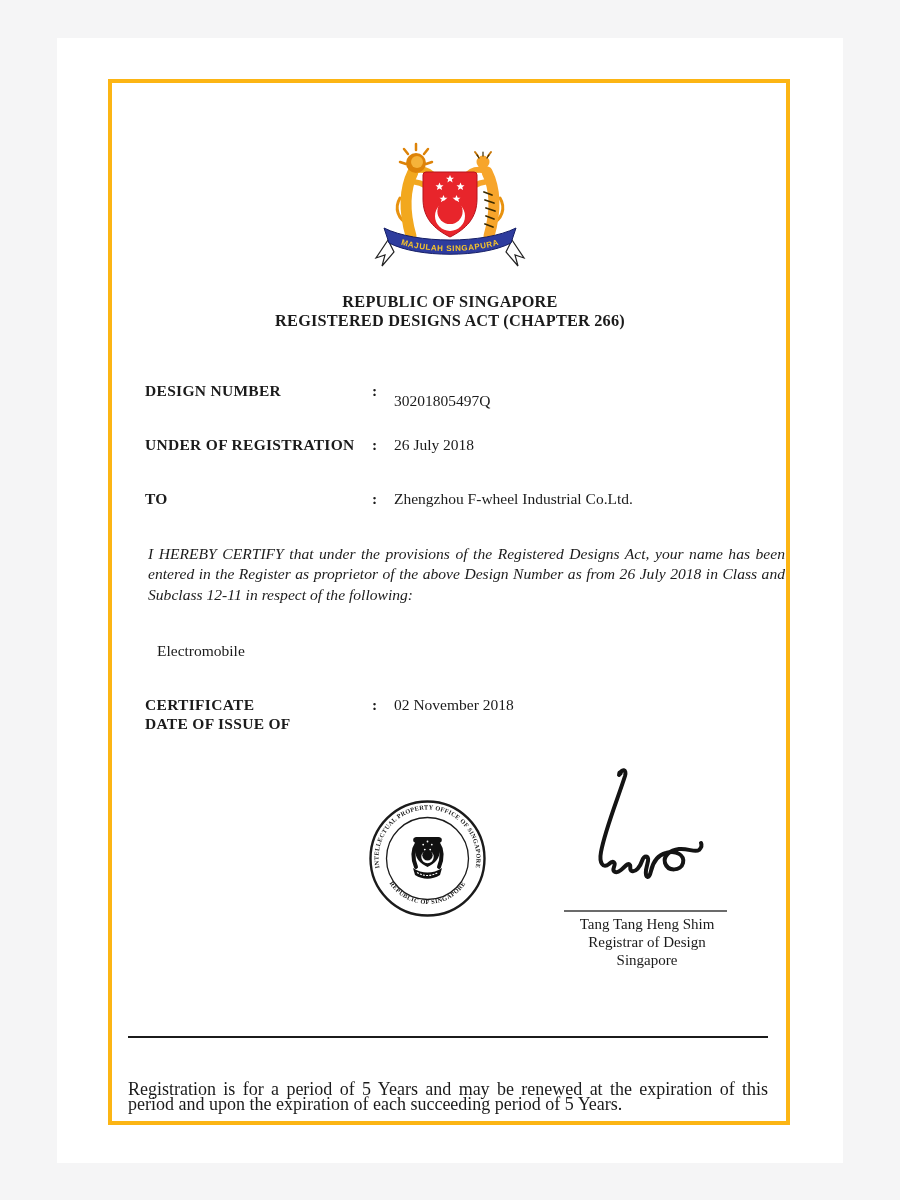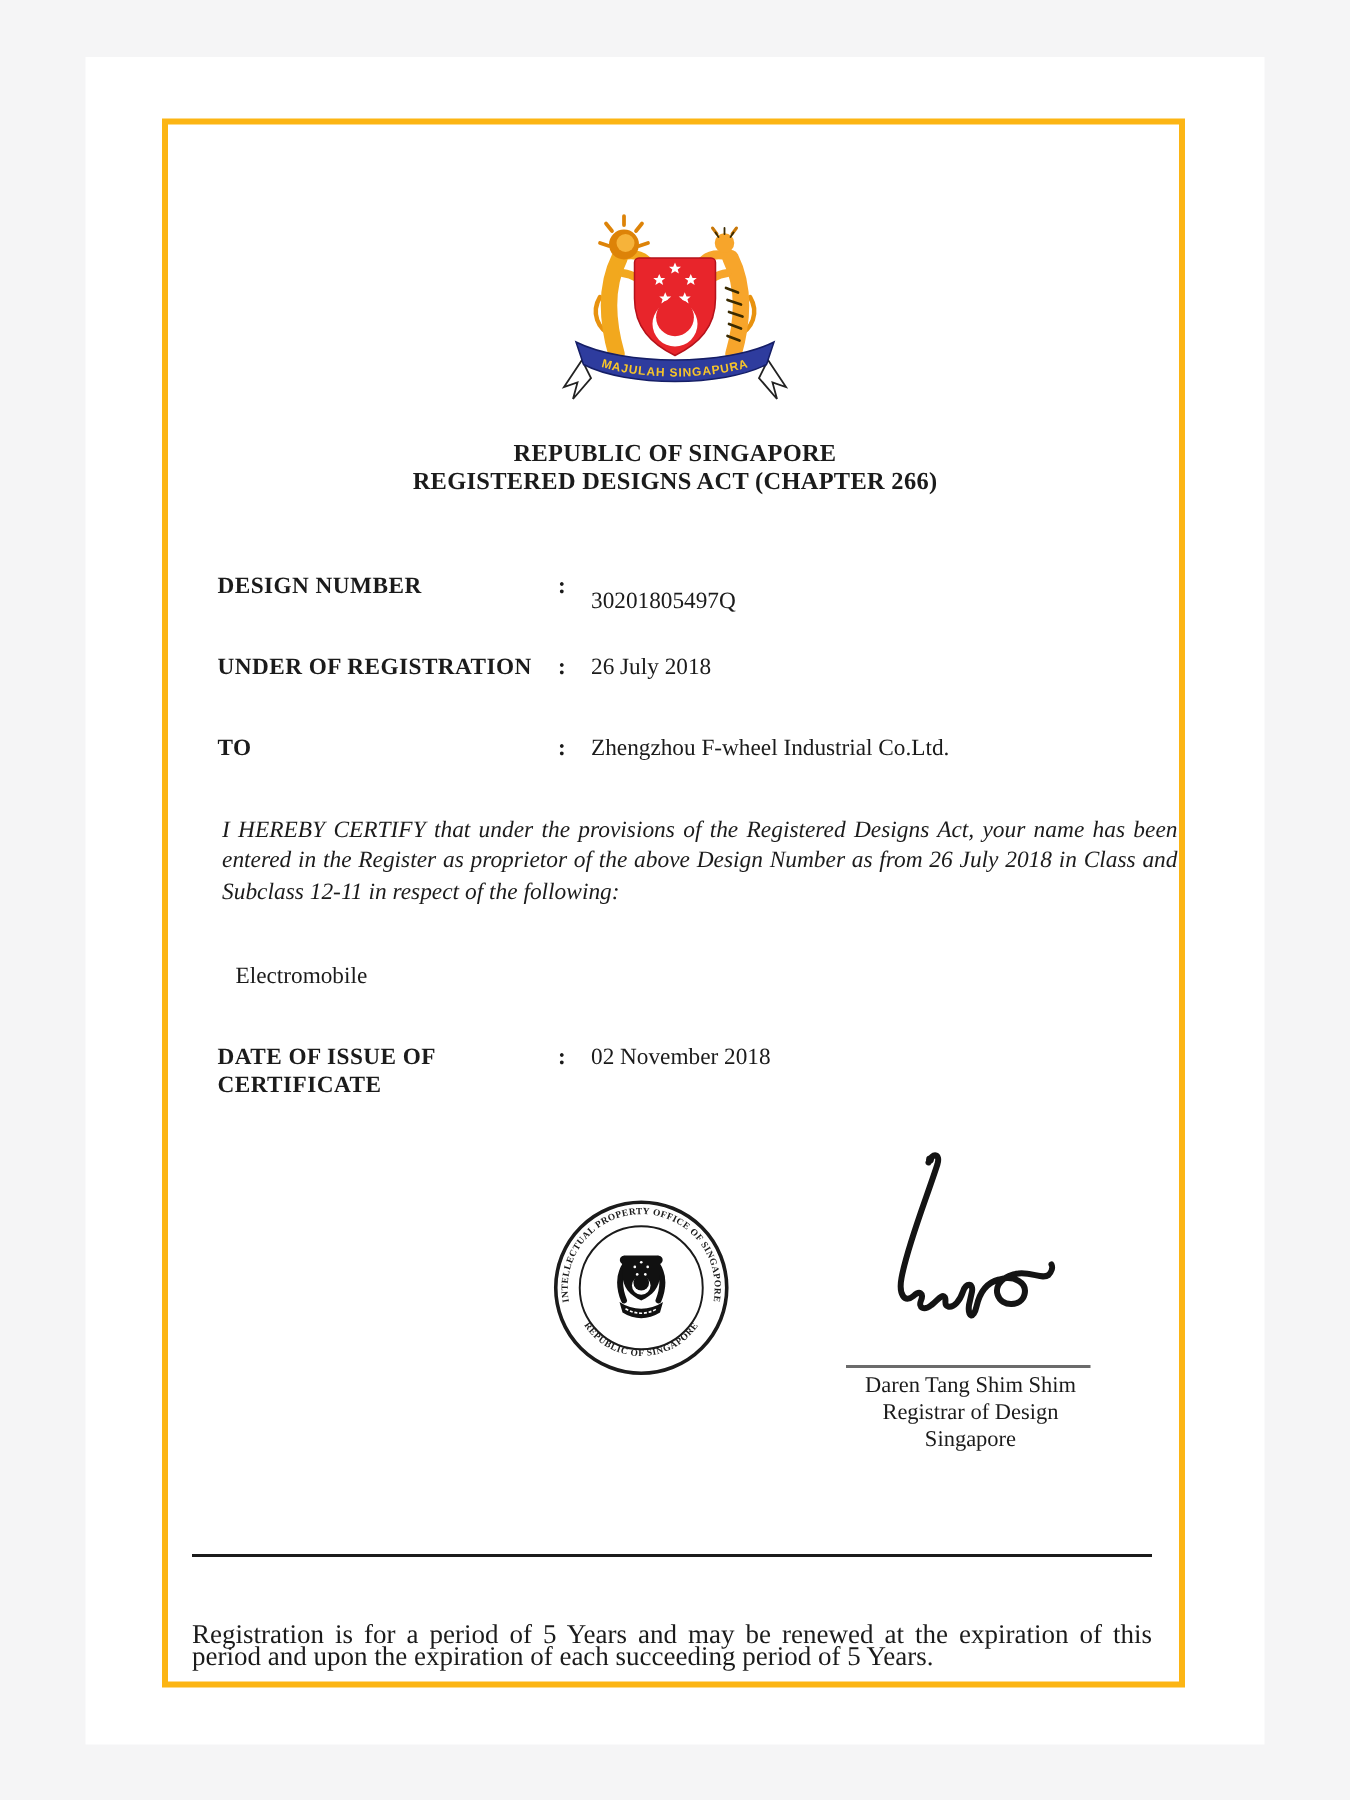--- a/index.html
+++ b/index.html
@@ -144,22 +144,22 @@
   <span class="abs field-colon" style="left:372px;top:490px">:</span>
   <span class="abs field-value" style="left:394px;top:490px">Zhengzhou F-wheel Industrial Co.Ltd.</span>
 </div>
 
 <div class="abs certify">I HEREBY CERTIFY that under the provisions of the Registered Designs Act, your name has been entered in the Register as proprietor of the above Design Number as from 26 July 2018 in Class and Subclass 12-11 in respect of the following:</div>
 
 <div class="abs subject">Electromobile</div>
 
 <div>
   <div class="abs issue-label">
+    <div>CERTIFICATE</div>
     <div>DATE OF ISSUE OF</div>
-    <div>CERTIFICATE</div>
   </div>
   <span class="abs field-colon" style="left:372px;top:696px">:</span>
   <span class="abs field-value" style="left:394px;top:696px">02 November 2018</span>
 </div>
 
 <svg class="abs" style="left:366px;top:797px" width="123" height="123" viewBox="0 0 123 123">
   <circle cx="61.5" cy="61.5" r="57" fill="none" stroke="#1b1b1b" stroke-width="2.4"></circle>
   <circle cx="61.5" cy="61.5" r="41" fill="none" stroke="#1b1b1b" stroke-width="1.3"></circle>
   <defs>
     <path id="sealTop" d="M 14.2,74.2 A 49,49 0 1 1 108.8,74.2" fill="none"></path>
@@ -209,19 +209,19 @@
            C 95,102 100,95 108,93
            C 118,90 127,95 125,103
            C 123,111 110,112 107,103
            C 105,96 112,90 121,89
            C 130,88 137,93 141,90
            C 143,88 144,85 143,83" fill="none" stroke="#141414" stroke-width="4" stroke-linecap="round" stroke-linejoin="round"></path>
 </svg>
 
 <div class="abs sig-line"></div>
 <div class="abs sig-block">
-  <div>Daren Tang Shim Shim</div>
+  <div>Tang Tang Heng Shim</div>
   <div>Registrar of Design</div>
   <div>Singapore</div>
 </div>
 
 <div class="abs footer-rule"></div>
 <div class="abs footer-text">Registration is for a period of 5 Years and may be renewed at the expiration of this period and upon the expiration of each succeeding period of 5 Years.</div>
 
 </body></html>

